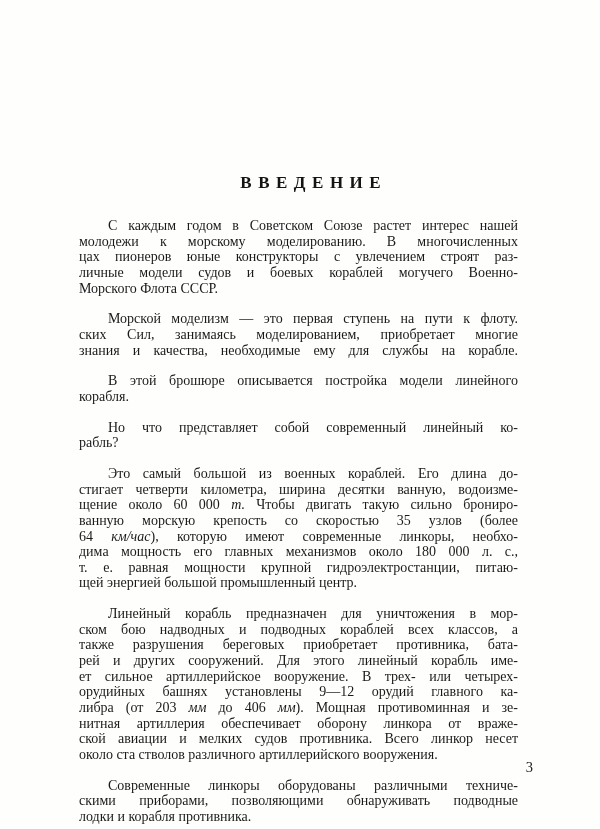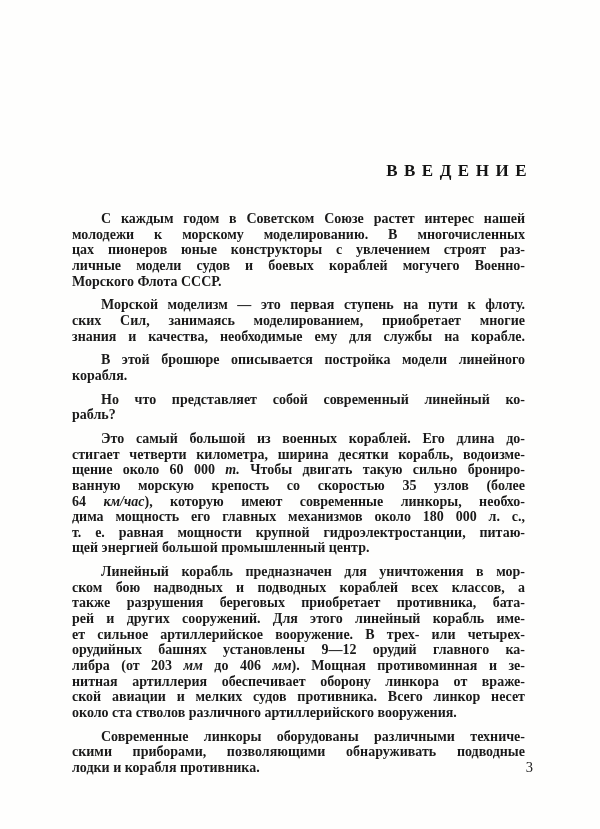--- a/index.html
+++ b/index.html
@@ -14,37 +14,37 @@
     background: #fefefd;
     font-family: "Liberation Serif", "DejaVu Serif", serif;
     color: #1a1a1a;
     overflow: hidden;
   }
   .title {
     position: absolute;
     top: 161px;
     left: 64px;
     width: 469px;
-    margin: 0;
-    text-align: right;
+    margin: 12px;
+    text-align: center;
     font-size: 17px;
     font-weight: bold;
     letter-spacing: 6.5px;
     text-indent: 6.5px;
     color: #141414;
   }
   .body-text {
     position: absolute;
     top: 203px;
     left: 64px;
     width: 469px;
     font-size: 14px;
     line-height: 15.65px;
   }
-  .paragraph { margin: 8px; font-weight: bold; }
+  .paragraph { margin: 15px; }
   .line {
     text-align: justify;
     text-align-last: justify;
   }
   .line.first { text-indent: 29px; }
   .line.lastline { text-align-last: left; }
   .it { font-style: italic; }
   .pageno {
     position: absolute;
     top: 759px;
@@ -76,21 +76,21 @@
       <div class="paragraph">
         <div class="line first"><span>В этой брошюре описывается постройка модели линейного</span></div>
         <div class="line lastline"><span>корабля.</span></div>
       </div>
       <div class="paragraph">
         <div class="line first"><span>Но что представляет собой современный линейный ко-</span></div>
         <div class="line lastline"><span>рабль?</span></div>
       </div>
       <div class="paragraph">
         <div class="line first"><span>Это самый большой из военных кораблей. Его длина до-</span></div>
-        <div class="line"><span>стигает четверти километра, ширина десятки корабль, водоизме-</span></div>
+        <div class="line"><span>стигает четверти километра, ширина десятки ванную, водоизме-</span></div>
         <div class="line"><span>щение около 60 000 </span><span class="it">т.</span><span> Чтобы двигать такую сильно брониро-</span></div>
         <div class="line"><span>ванную морскую крепость со скоростью 35 узлов (более</span></div>
         <div class="line"><span>64 </span><span class="it">км/час</span><span>), которую имеют современные линкоры, необхо-</span></div>
         <div class="line"><span>дима мощность его главных механизмов около 180 000 л. с.,</span></div>
         <div class="line"><span>т. е. равная мощности крупной гидроэлектростанции, питаю-</span></div>
         <div class="line lastline"><span>щей энергией большой промышленный центр.</span></div>
       </div>
       <div class="paragraph">
         <div class="line first"><span>Линейный корабль предназначен для уничтожения в мор-</span></div>
         <div class="line"><span>ском бою надводных и подводных кораблей всех классов, а</span></div>

